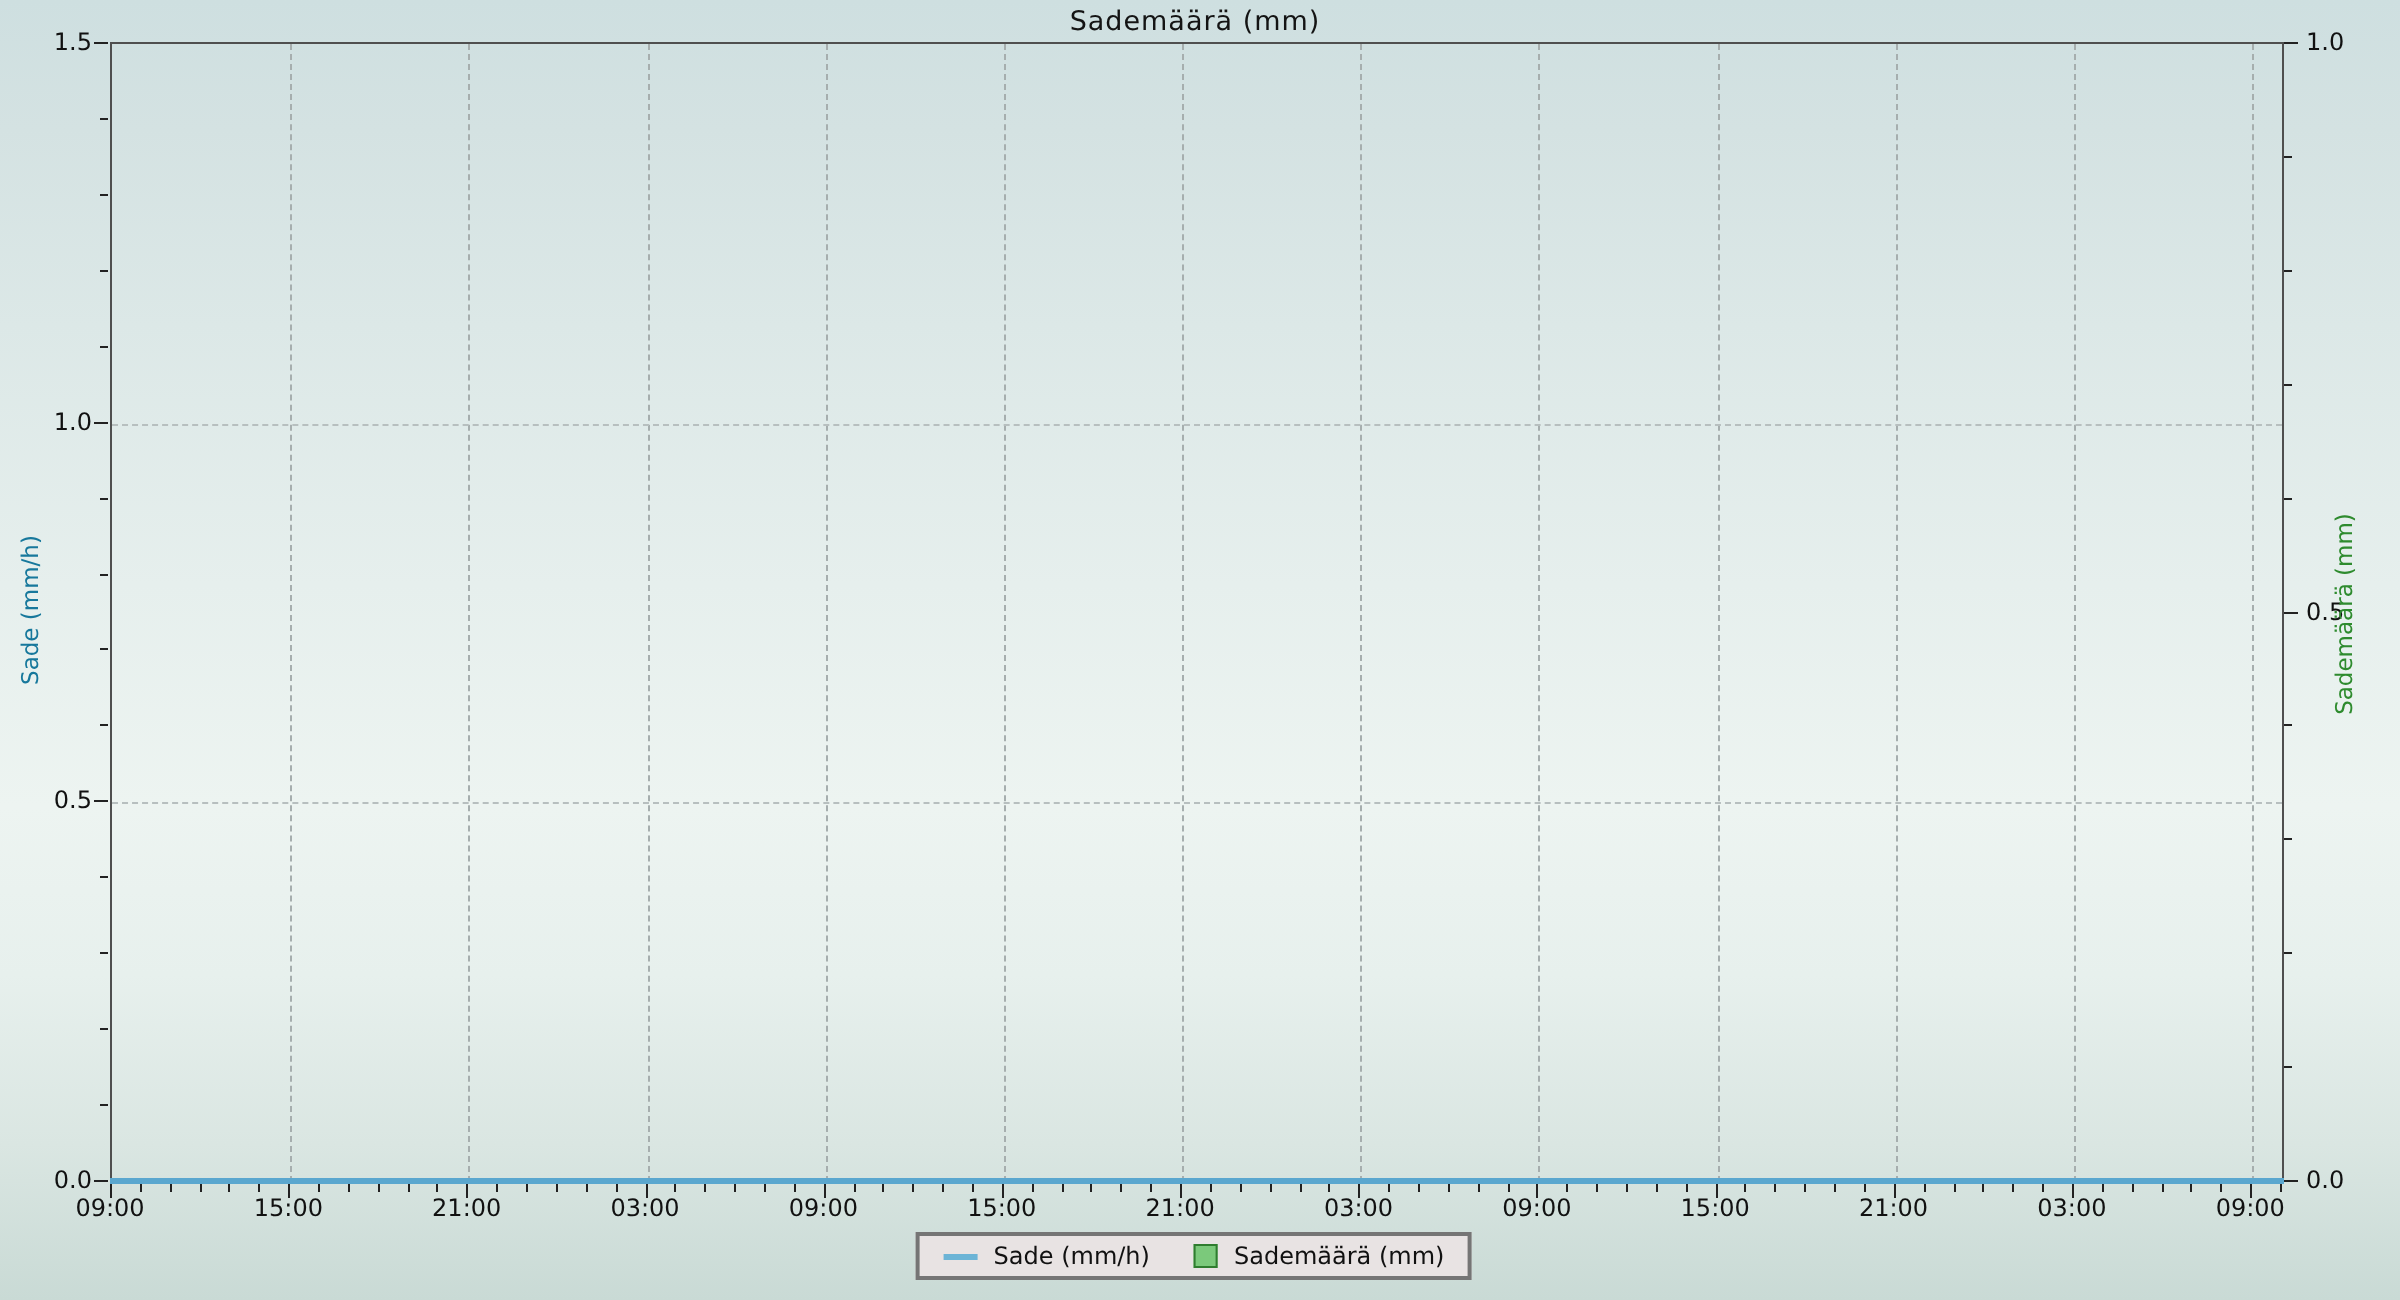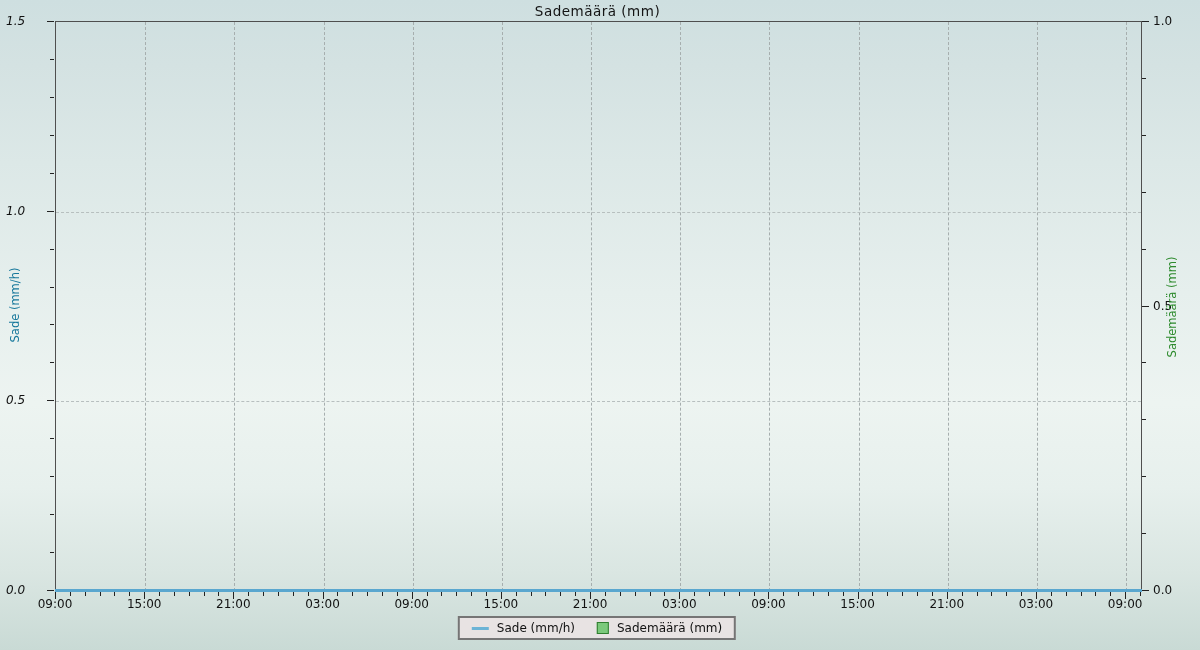--- a/index.html
+++ b/index.html
@@ -23,21 +23,21 @@
   #grid-layer{position:absolute;inset:0;overflow:hidden;}
   .vgrid{position:absolute;top:0;bottom:0;width:0;border-left:1px dashed #a6aeae;}
   .hgrid{position:absolute;left:0;right:0;height:0;border-top:1px dashed #b7bfbf;}
   #zero-line{position:absolute;left:-1px;right:-1px;bottom:-1px;height:3px;background:#5aa7cf;}
   .tick{position:absolute;background:#222;}
   .tick-label{
     position:absolute;font-size:12px;color:#111;height:14px;line-height:14px;
     white-space:nowrap;
   }
   .x-label{text-align:center;width:44px;}
-  .yl-label{width:40px;font-style:italic;}
+  .yl-label{text-align:right;width:40px;}
   .yr-label{text-align:left;width:40px;}
   .axis-label{
     position:absolute;font-size:11.5px;white-space:nowrap;
     transform:translate(-50%,-50%) rotate(-90deg);
   }
   #legend-box{
     position:absolute;top:616px;left:597px;transform:translateX(-50%);
     background:#e8e3e3;border:2px solid #757575;
     padding:3px 12px;display:flex;align-items:center;gap:22px;
     font-size:12px;color:#111;white-space:nowrap;

